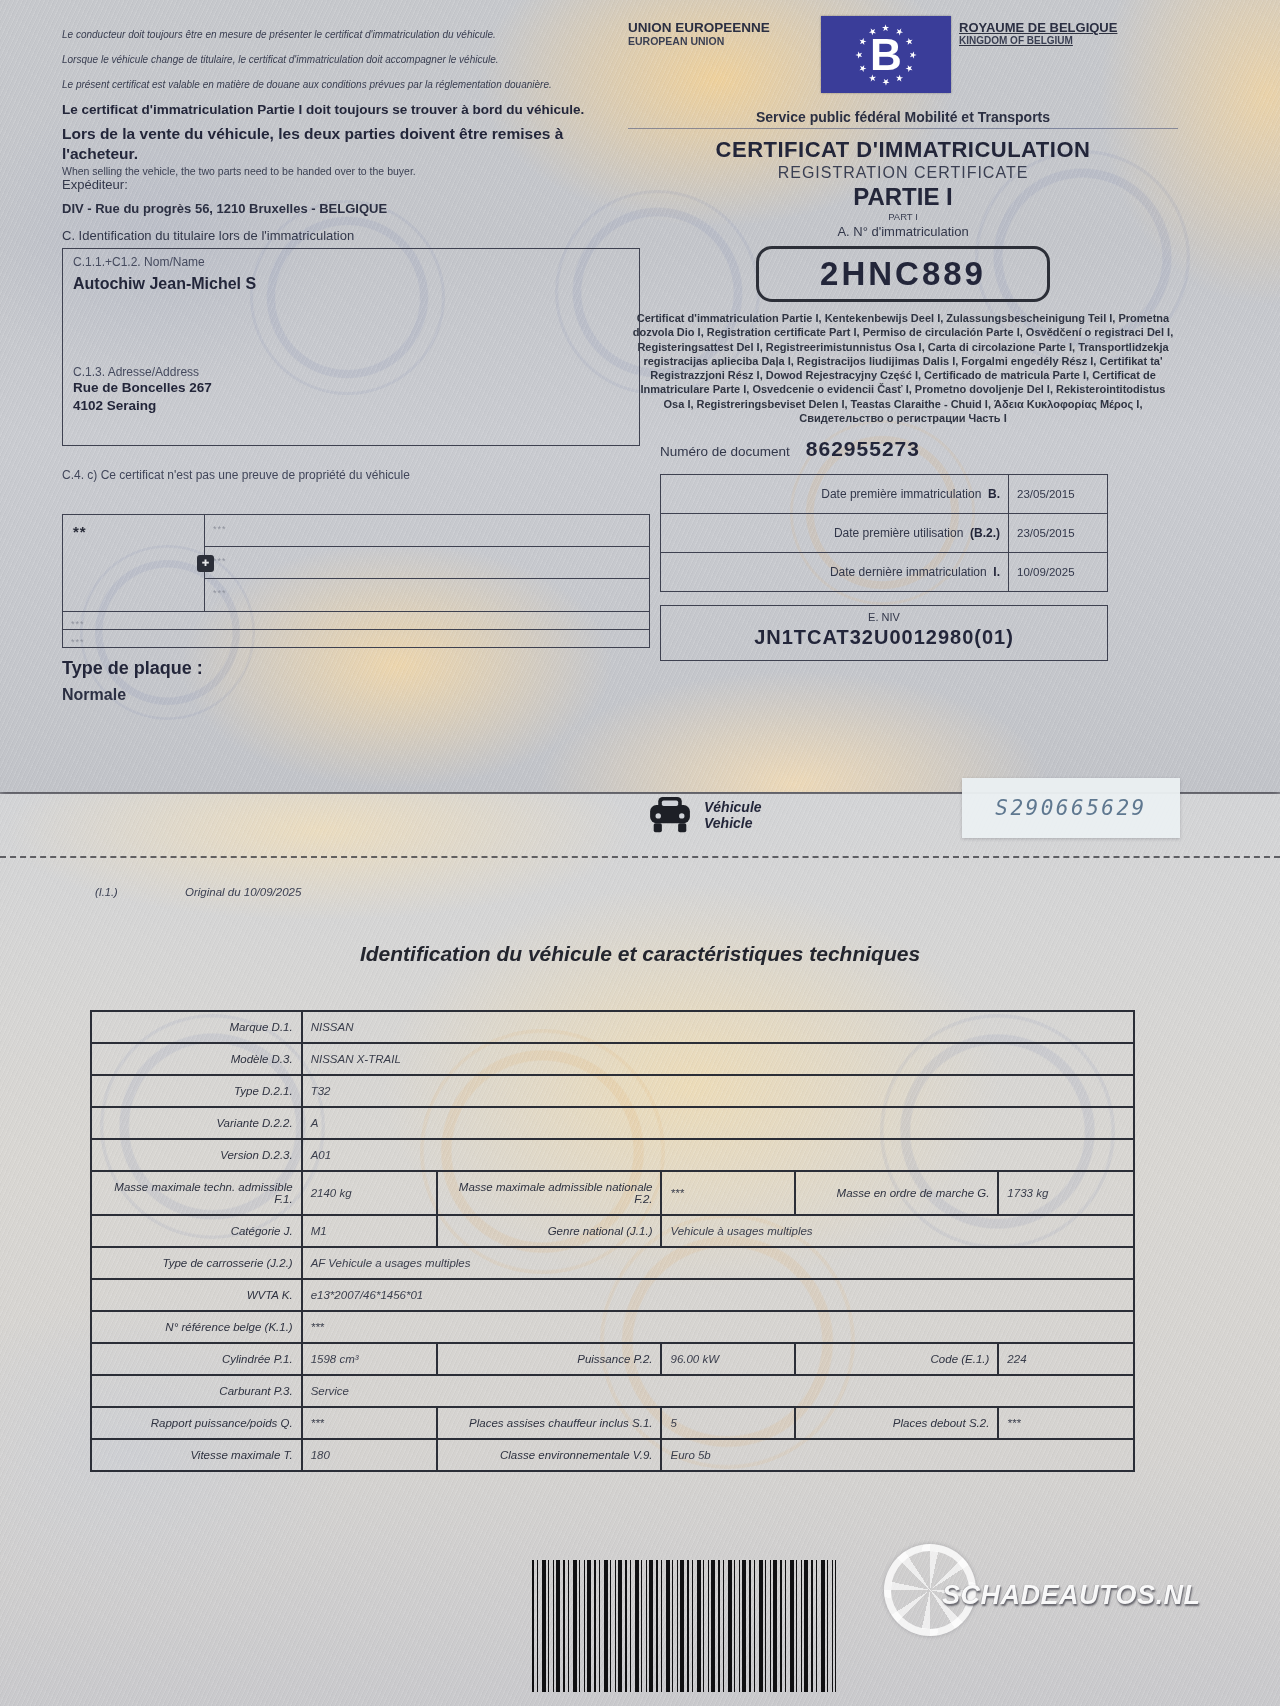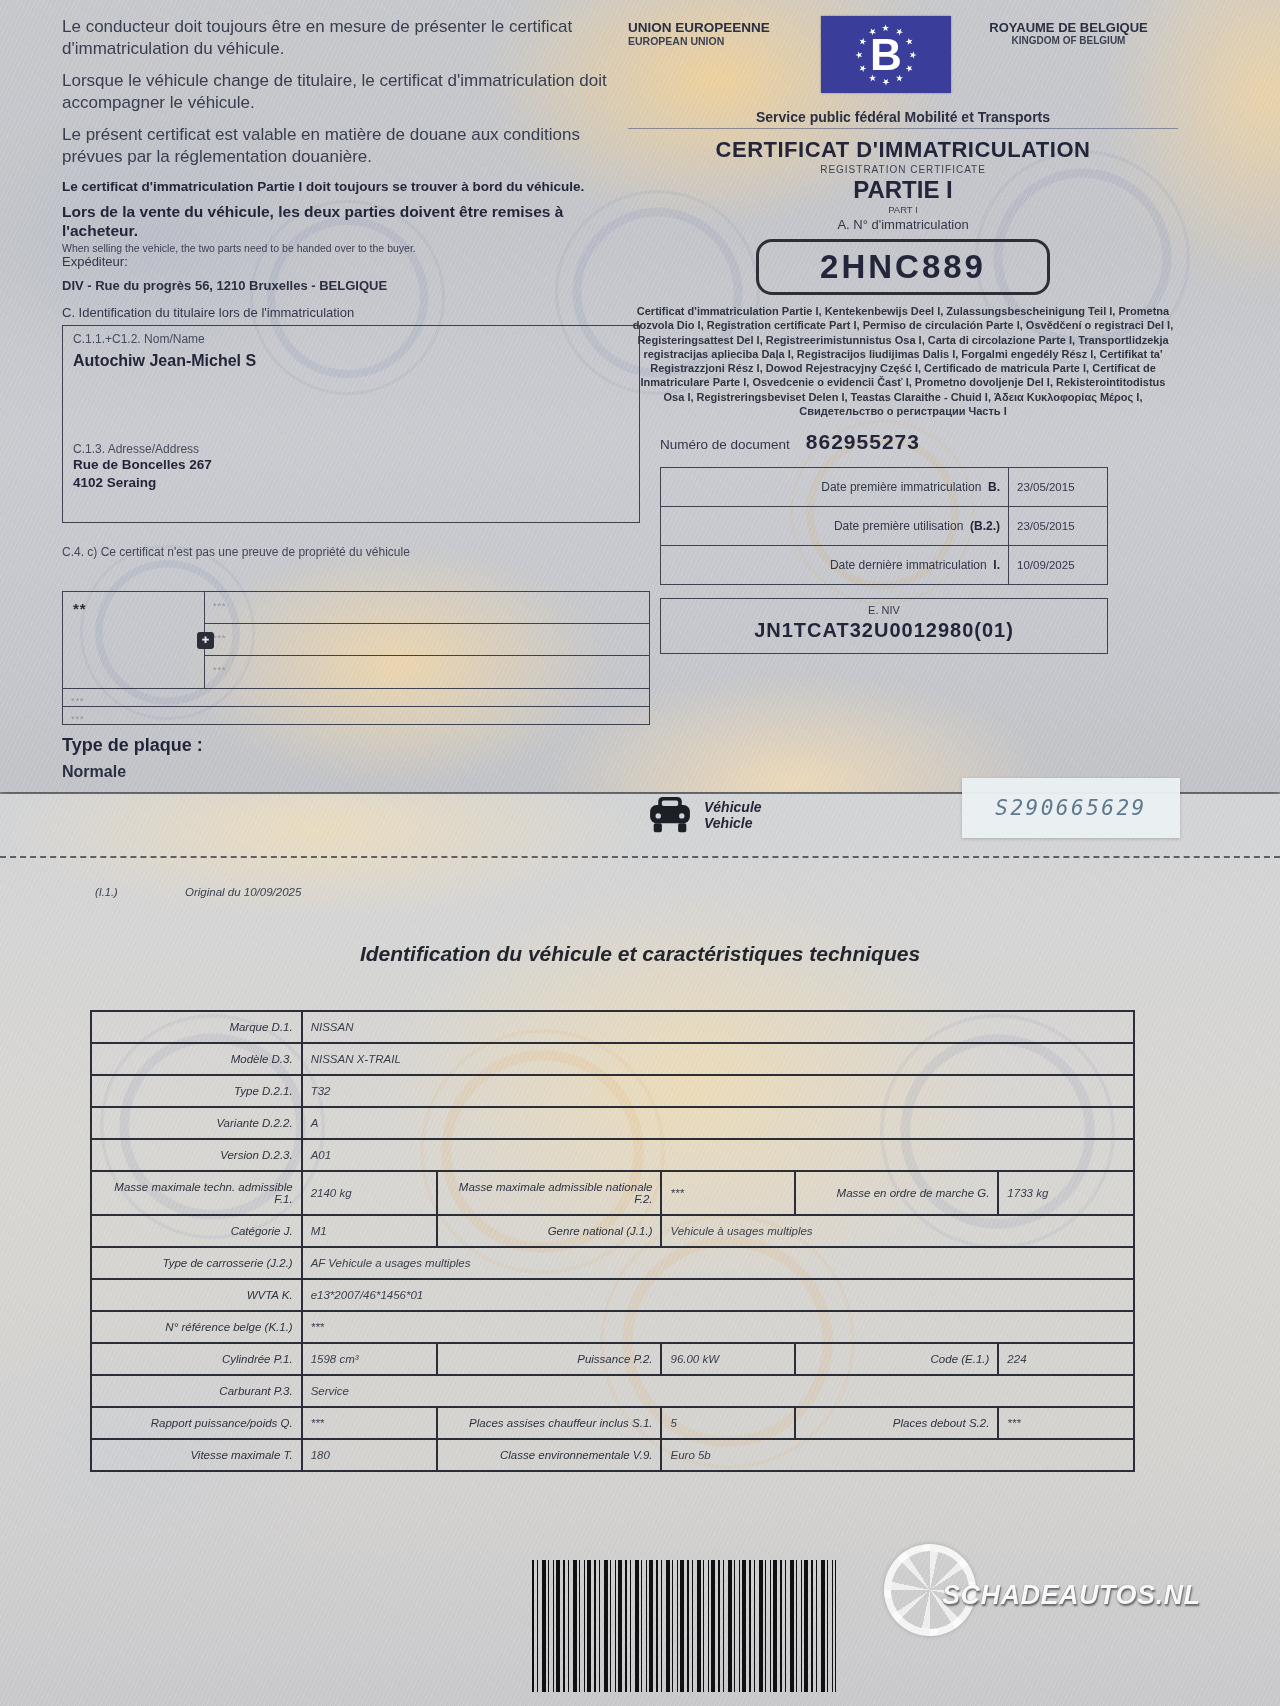--- a/index.html
+++ b/index.html
@@ -24,21 +24,21 @@
       radial-gradient(ellipse 320px 220px at 10% 72%, rgba(198,203,214,0.5), rgba(198,203,214,0) 70%),
       linear-gradient(180deg,#d3d4d6 0%,#d8d6d2 40%,#d5d3d0 72%,#c9c9cc 100%); font-style: italic;}
   .tex{position:absolute;inset:0;pointer-events:none;
     background:repeating-linear-gradient(115deg, rgba(255,255,255,0.10) 0 1px, rgba(20,20,40,0.02) 1px 2px, transparent 2px 4px);}
   .medal{position:absolute;border-radius:50%;pointer-events:none;
     background:radial-gradient(circle, transparent 52%, rgba(95,110,165,0.11) 53% 58%, transparent 59% 68%, rgba(95,110,165,0.09) 69% 73%, transparent 74%);}
   .medal.orange{background:radial-gradient(circle, transparent 52%, rgba(225,165,90,0.14) 53% 58%, transparent 59% 68%, rgba(225,165,90,0.11) 69% 73%, transparent 74%);}
 
   
   .left-col{position:absolute;left:62px;top:16px;width:578px;}
-  .par{font-size:17px;line-height:1.32;color:#383d50;margin:0 0 9px 0;}
+  .par{font-size:10px;line-height:1.32;color:#383d50;margin:12px 0 9px 0;font-style:italic;}
   .bold-note{font-size:13.5px;line-height:1.25;font-weight:bold;color:#23263a;margin:10px 0 0 0;}
   .bold-note.big{font-size:15.5px;margin-top:6px;}
   .en-note{font-size:10.5px;color:#3a3f52;margin:2px 0 0 0;}
   .expediteur{font-size:13px;margin-top:0;color:#32374a;}
   .div-address{font-size:13px;font-weight:bold;margin-top:9px;color:#2b2f42;}
   .c-title{font-size:13px;margin-top:12px;color:#32374a;}
   .holder-box{margin-top:5px;width:578px;height:198px;border:1.8px solid #3e4150;padding:6px 10px;box-sizing:border-box;}
   .fld-label{font-size:12px;color:#454a5e;}
   .holder-name{font-size:16px;font-weight:bold;color:#23263a;margin-top:6px;}
   .addr-label{margin-top:72px;}
@@ -62,27 +62,27 @@
   .right-col{position:absolute;left:628px;top:14px;width:550px;}
   .hdr{display:flex;align-items:flex-start;}
   .eu-block{width:165px;padding-top:6px;}
   .eu-fr{font-size:13.5px;font-weight:bold;color:#2b2f42;}
   .eu-en{font-size:10.5px;font-weight:bold;color:#3a3f52;}
   .flag{width:130px;height:77px;background:#3a3d99;position:relative;margin:2px 8px 0 28px;box-shadow:0 0 2px rgba(0,0,0,.35);}
   .flag .stars{position:absolute;inset:0;}
   .flag .st{position:absolute;left:50%;top:50%;margin:-5px 0 0 -4.5px;font-size:9px;color:#fff;transform-origin:center;}
   .flag-b{position:absolute;inset:0;display:flex;align-items:center;justify-content:center;
     font-size:44px;font-weight:bold;color:#fff;}
-  .kingdom-block{flex:1;text-align:center;padding-top:6px;}
+  .kingdom-block{flex:1;text-align:left;padding-top:6px;text-decoration:underline;}
   .kg-fr{font-size:13px;font-weight:bold;color:#2b2f42;}
   .kg-en{font-size:10px;font-weight:bold;color:#3a3f52;}
   .service{margin-top:16px;text-align:center;font-size:14px;font-weight:bold;color:#2b2f42;
     border-bottom:1.5px solid rgba(70,80,120,0.55);padding-bottom:3px;}
   .cert-title{margin-top:8px;text-align:center;font-size:22px;font-weight:bold;letter-spacing:0.5px;color:#23263a;}
-  .cert-sub{text-align:center;font-size:10px;letter-spacing:1px;color:#3a3f52;margin-top:1px;}
+  .cert-sub{text-align:center;font-size:16px;letter-spacing:1px;color:#3a3f52;margin-top:1px;}
   .part-title{text-align:center;font-size:24px;font-weight:bold;color:#23263a;margin-top:1px;}
   .part-sub{text-align:center;font-size:9.5px;color:#3a3f52;}
   .regnum-label{text-align:center;font-size:13px;color:#32374a;margin-top:2px;}
   .plate{margin:7px auto 0 auto;width:288px;height:50px;border:3.5px solid #2c2f38;border-radius:16px;
     display:flex;align-items:center;justify-content:center;font-size:33px;font-weight:bold;letter-spacing:3px;color:#23263a;}
   .multilingual{margin-top:9px;padding:0 2px;text-align:center;font-size:11px;font-weight:bold;line-height:1.3;color:#2f3442;}
   .docnum-row{display:flex;align-items:baseline;margin:12px 0 0 32px;}
   .docnum-label{font-size:13.5px;color:#32374a;}
   .docnum-value{font-size:21px;font-weight:bold;letter-spacing:1px;color:#23263a;margin-left:16px;}
   .dates-table{width:448px;margin:13px 0 0 32px;border-collapse:collapse;}

